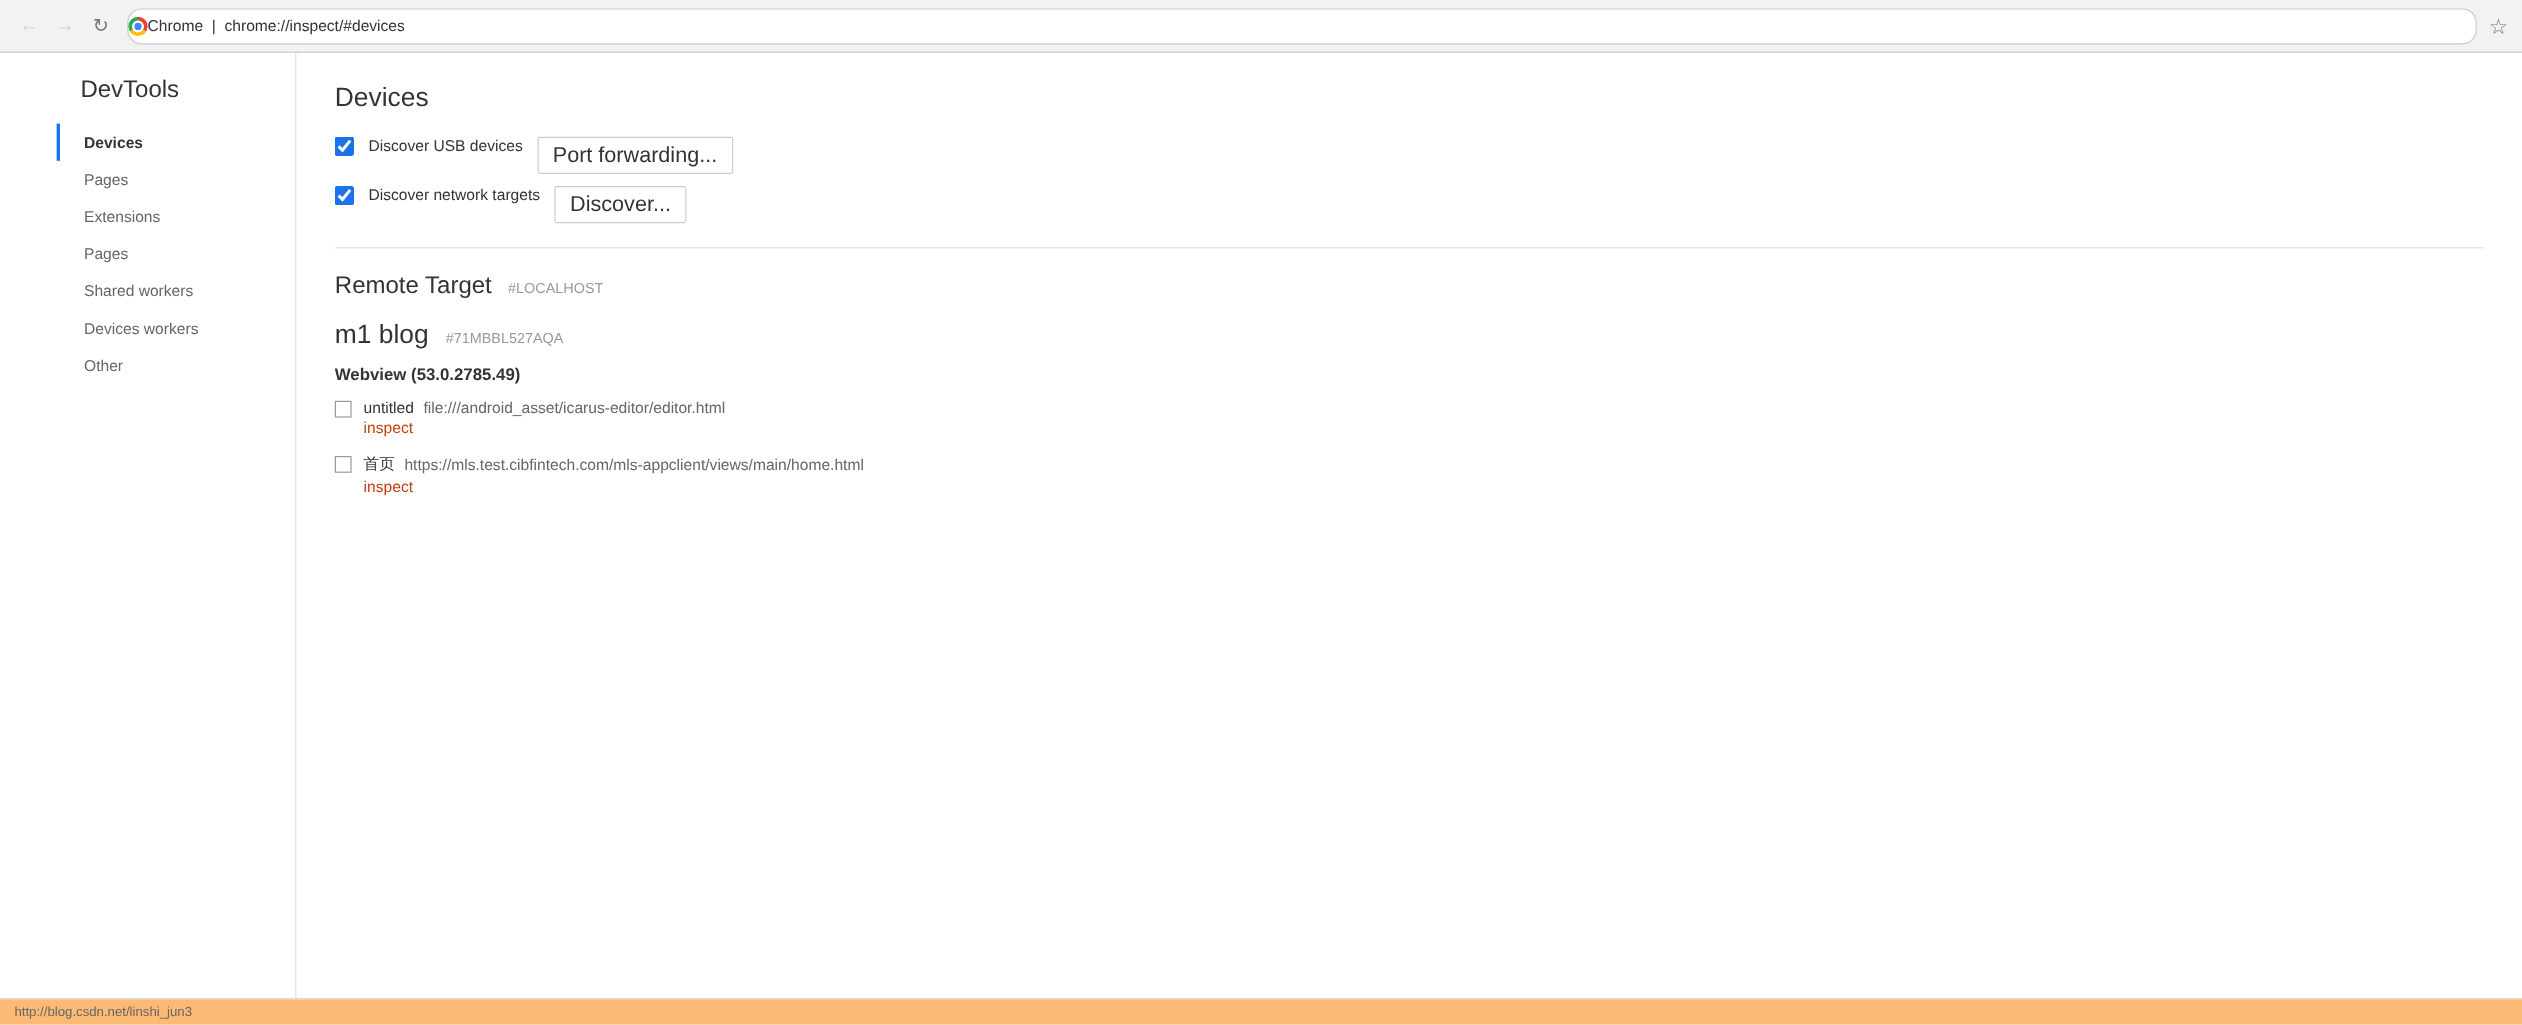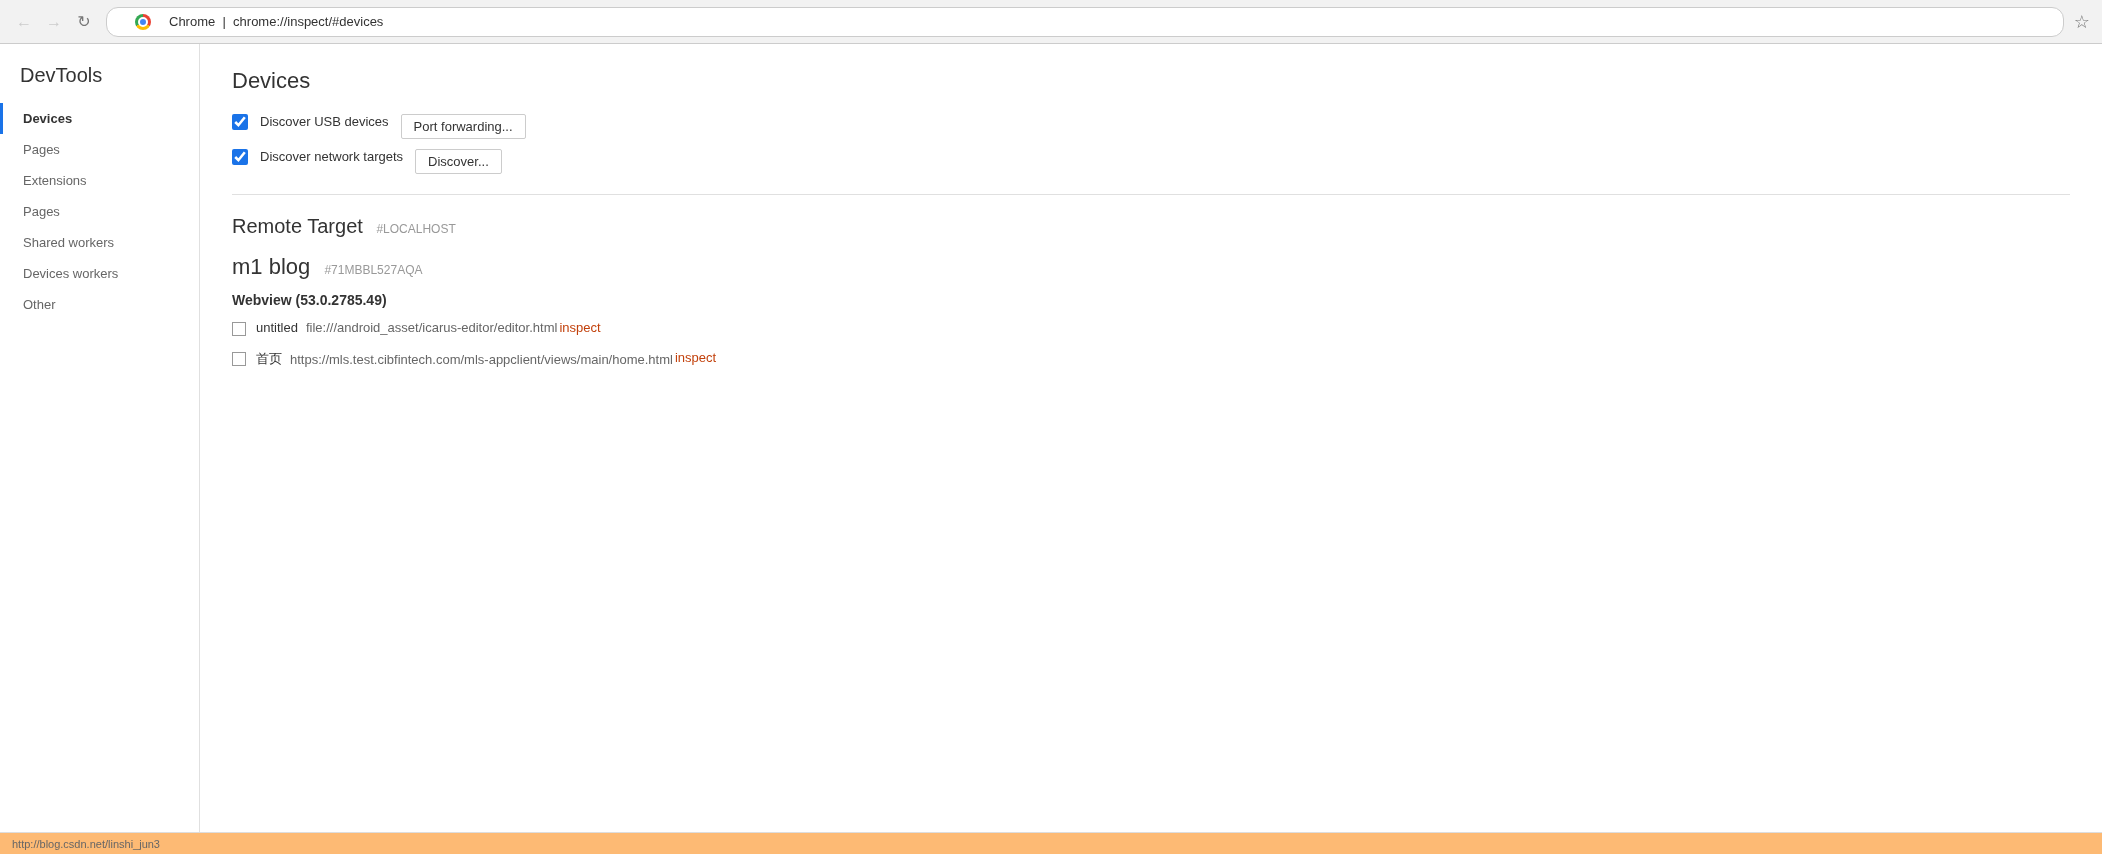--- a/index.html
+++ b/index.html
@@ -29,22 +29,22 @@
       font-size: 16px;
     }
     .nav-btn.disabled { color: #ccc; cursor: default; }
     .address-bar {
       flex: 1;
       display: flex;
       align-items: center;
       background: #fff;
       border: 1px solid #ccc;
       border-radius: 12px;
-      padding: 4px 28px;
-      gap: 18px;
+      padding: 4px 0;
+      gap: 0;
       height: 30px;
     }
     .chrome-icon {
       width: 16px; height: 16px;
       border-radius: 50%;
       background: conic-gradient(#ea4335 0deg 120deg, #fbbc05 120deg 240deg, #34a853 240deg 360deg);
       position: relative;
       flex-shrink: 0;
     }
     .chrome-icon::after {
@@ -68,20 +68,21 @@
       font-size: 18px;
       color: #777;
       cursor: pointer;
     }
 
     
     .app-body {
       display: flex;
       flex: 1;
       overflow: hidden;
+      margin-left: 47px;
     }
 
     
     .sidebar {
       width: 200px;
       padding: 20px 0;
       border-right: 1px solid #e0e0e0;
       flex-shrink: 0;
     }
     .sidebar-title {
@@ -136,21 +137,21 @@
     }
     .option-label {
       font-size: 13px;
       color: #333;
     }
     .option-btn {
       background: #fff;
       border: 1px solid #ccc;
       border-radius: 2px;
       padding: 4px 12px;
-      font-size: 13px;
+      font-size: 18px;
       cursor: pointer;
       color: #333;
     }
     .devtools-link {
       color: #1a73e8;
       text-decoration: none;
       font-size: 13px;
       cursor: pointer;
     }
 
@@ -203,21 +204,21 @@
     }
     .target-checkbox {
       width: 14px; height: 14px;
       margin-top: 2px;
       flex-shrink: 0;
       border: 1px solid #999;
       background: #fff;
     }
     .target-info {
       display: flex;
-      flex-direction: row;
+      flex-direction: column;
       gap: 2px;
     }
     .target-title-row {
       display: flex;
       align-items: center;
       gap: 8px;
       font-size: 13px;
       color: #333;
     }
     .target-page-title { font-weight: normal; }

